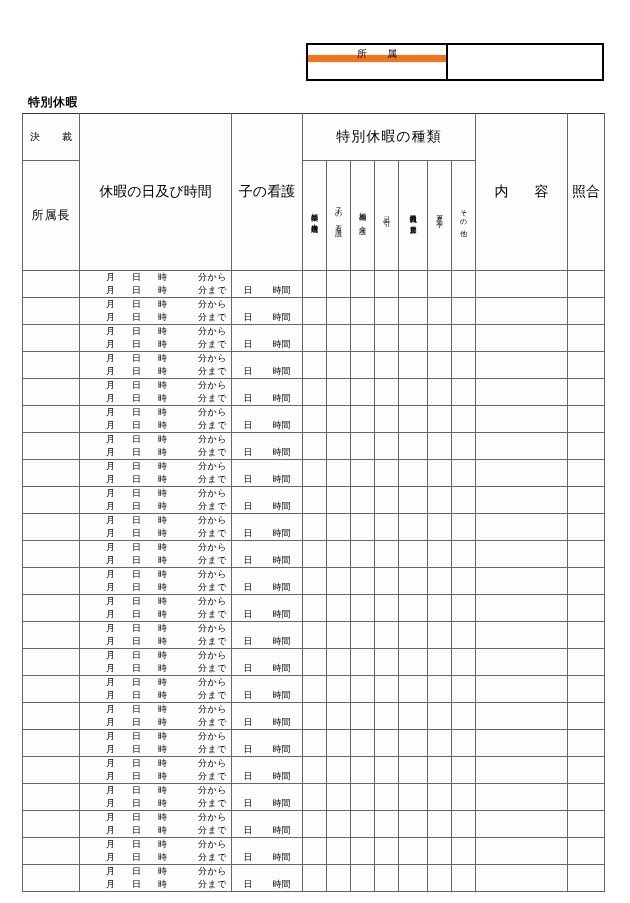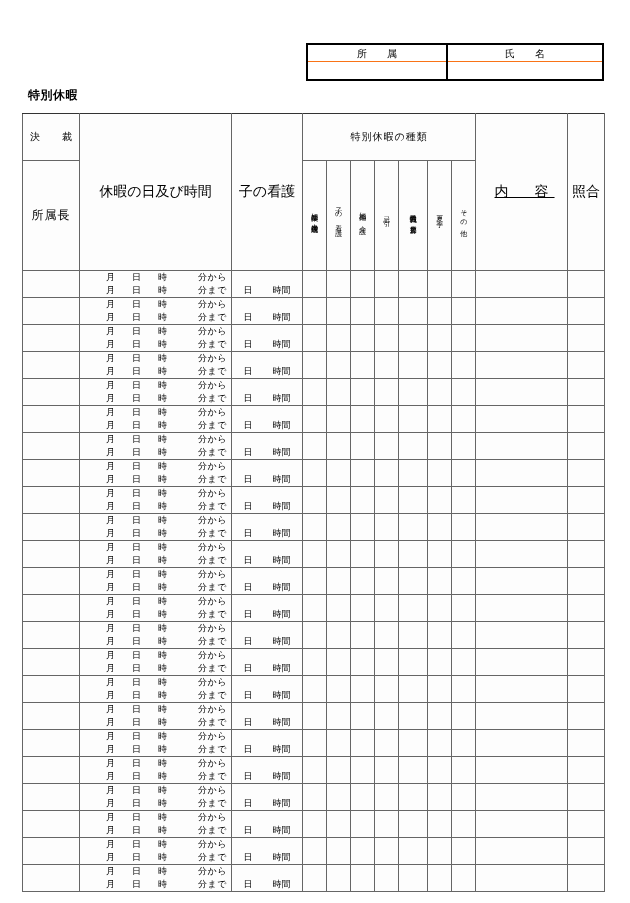--- a/index.html
+++ b/index.html
@@ -37,32 +37,32 @@
     border-right: 2px solid #000;
     flex: 0 0 140px;
   }
   .hb-label {
     height: 17px;
     line-height: 17px;
     text-align: center;
     font-size: 10px;
     letter-spacing: 5px;
     text-indent: 5px;
-    border-bottom: 1px solid #f97316;
+    border-bottom: 7px solid #f97316;
     box-sizing: border-box;
   }
   .hb-value {
     flex: 1 1 auto;
   }
 
   
   .page-title {
     position: absolute;
     left: 28px;
-    top: 87px;
+    top: 94px;
     font-size: 12px;
     font-weight: bold;
     letter-spacing: 0.5px;
   }
 
   
   .sheet {
     position: absolute;
     left: 22px;
     top: 113px;
@@ -99,24 +99,24 @@
     text-indent: 6px;
   }
   .h-shozokucho {
     height: 79px;
     font-size: 12px;
     letter-spacing: 1px;
   }
   .h-datetime, .h-hours, .h-naiyo, .h-shogo {
     font-size: 14px;
   }
-  .h-naiyo { letter-spacing: 6px; text-indent: 6px; text-decoration: underline; }
+  .h-naiyo { letter-spacing: 6px; text-indent: 6px; }
   .h-kinds {
     height: 17px;
-    font-size: 10px;
+    font-size: 14px;
     letter-spacing: 1px;
   }
 
   
   .v-label {
     height: 108px;
     font-size: 7px;
     line-height: 1.06;
     padding: 2px 0;
   }
@@ -171,21 +171,20 @@
 </style>
 </head>
 <body>
 
 <div class="header-box">
   <div class="hb-col first">
     <div class="hb-label">所　属</div>
     <div class="hb-value"></div>
   </div>
   <div class="hb-col">
-    <div class="hb-label">氏　名</div>
     <div class="hb-value"></div>
   </div>
 </div>
 
 <div class="page-title">特別休暇</div>
 
 <table class="sheet">
   <colgroup>
     <col class="c-kessai">
     <col class="c-datetime">

